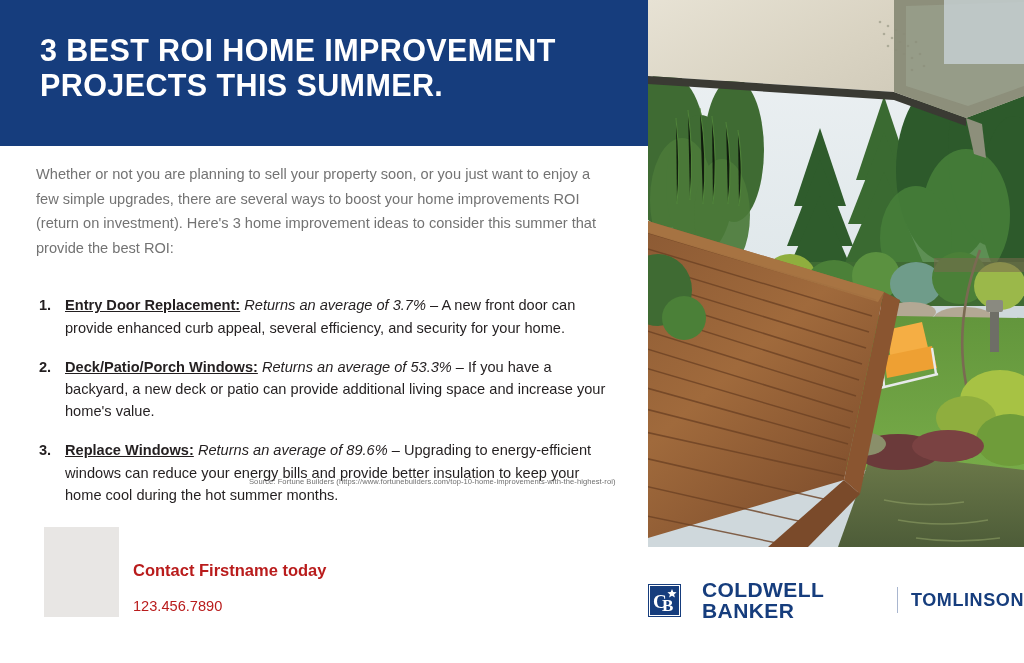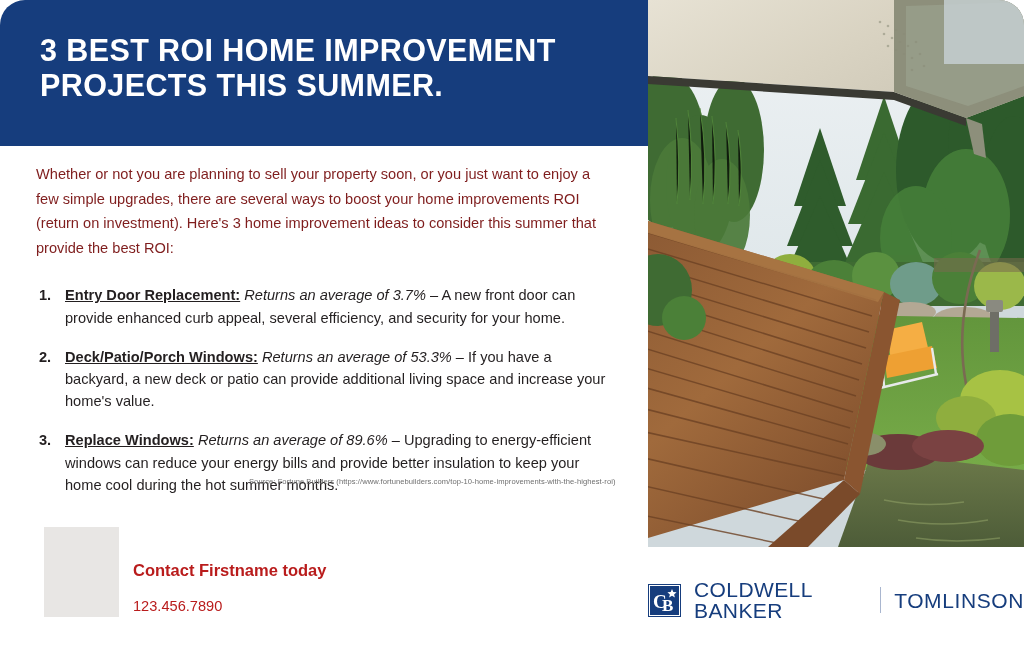--- a/index.html
+++ b/index.html
@@ -10,21 +10,20 @@
   body {
     font-family: "Liberation Sans", sans-serif;
     -webkit-font-smoothing: antialiased;
   }
   #flyer {
     position: relative;
     width: 1024px;
     height: 663px;
     overflow: hidden;
     background: #ffffff;
-    border-radius: 25px;
   }
 
   
   #header-band {
     position: absolute;
     left: 0;
     top: 0;
     width: 648px;
     height: 146px;
     background: #163D7D;
@@ -47,22 +46,22 @@
   #body-col {
     position: absolute;
     left: 36px;
     top: 162px;
     width: 580px;
     color: #231f20;
   }
   #intro {
     font-size: 14.6px;
     line-height: 24.6px;
-    margin: 0 0 24px 0;
-    color: #7f1d1d;
+    margin: 0 0 34px 0;
+    color: #737373;
   }
   ol.roi-list {
     list-style: none;
     margin: 0;
     padding: 0;
   }
   ol.roi-list li {
     position: relative;
     padding-left: 29px;
     margin-bottom: 17px;
@@ -136,38 +135,38 @@
     display: flex;
     align-items: center;
     height: 34px;
   }
   #cb-mark {
     width: 33px;
     height: 33px;
     flex: 0 0 auto;
   }
   #brand-name {
-    margin-left: 13px;
+    margin-left: 21px;
     font-size: 21px;
-    font-weight: normal;
+    font-weight: bold;
     letter-spacing: 0.4px;
     color: #163D7D;
     text-transform: uppercase;
     line-height: 1;
   }
   #brand-divider {
     width: 1px;
     height: 26px;
     background: #a9b6cf;
     margin: 0 13px 0 14px;
     flex: 0 0 auto;
   }
   #brand-affiliate {
-    font-size: 21px;
-    font-weight: normal;
+    font-size: 18px;
+    font-weight: bold;
     letter-spacing: 0.6px;
     color: #163D7D;
     text-transform: uppercase;
     line-height: 1;
   }
 </style>
 </head>
 <body>
 
 <div id="flyer">

